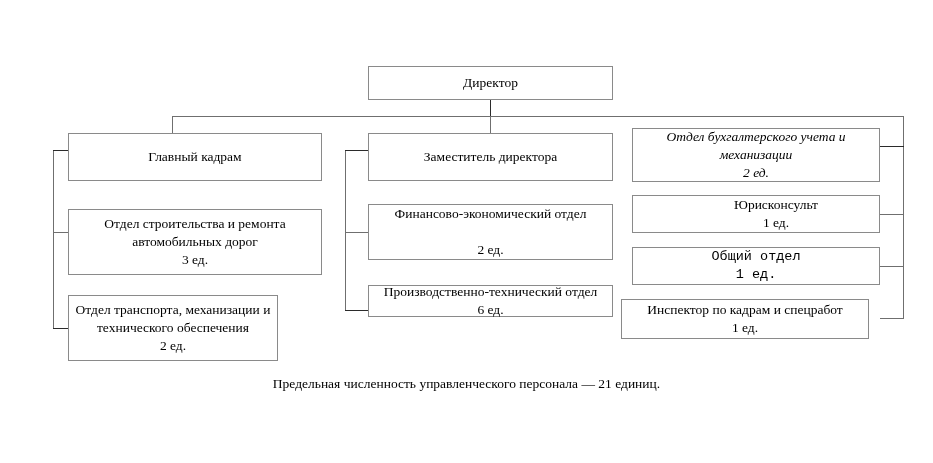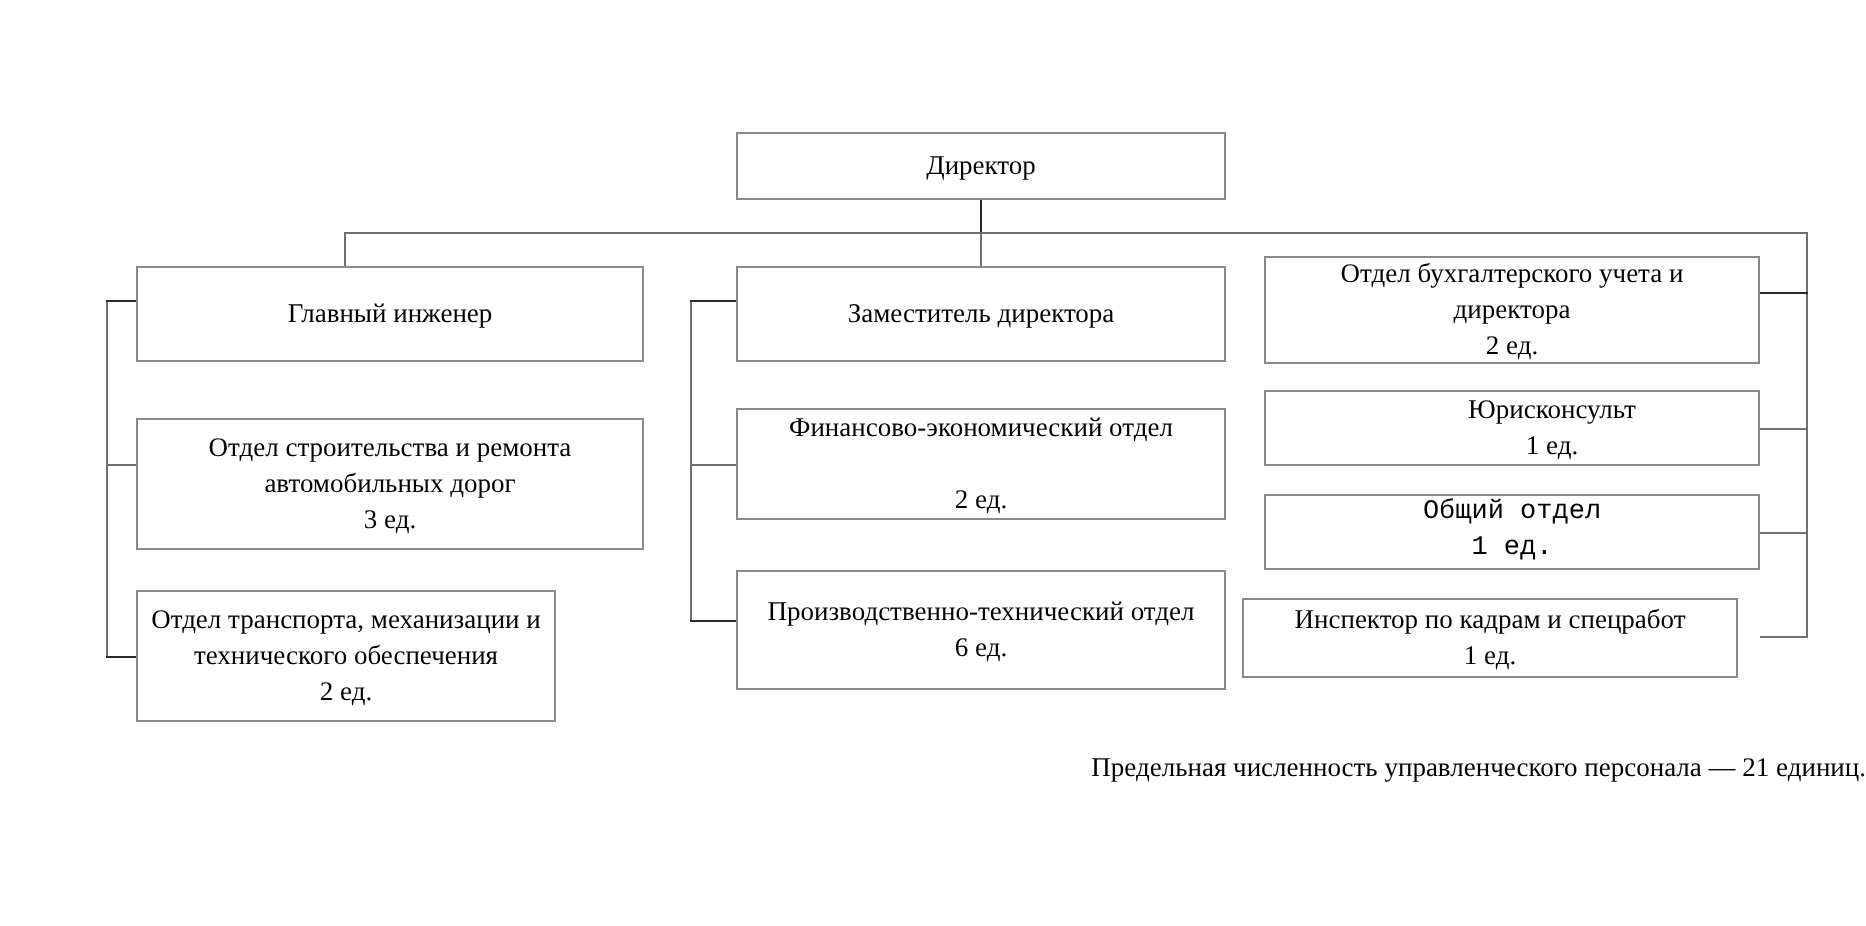--- a/index.html
+++ b/index.html
@@ -38,21 +38,21 @@
     z-index: 1;
   }
   .line.h { height: 1px; }
   .line.v { width: 1px; }
   .line.dark { background: #2b2b2b; }
   .line.h.dark { height: 1px; }
   .caption {
     position: absolute;
     left: 0;
     right: 0;
-    text-align: right;
+    text-align: center;
     color: #000000;
     font-size: 13.5px;
     z-index: 2;
   }
 </style>
 </head>
 <body>
 
 <div id="page">
 
@@ -64,21 +64,21 @@
 
   <div class="line h" style="left:172px; top:116px; width:731px; height:1px;"></div>
 
   <div class="line v" style="left:172px; top:116px; width:1px; height:17px;"></div>
 
   <div class="line v" style="left:490px; top:116px; width:1px; height:17px;"></div>
 
   <div class="line v" style="left:903px; top:116px; width:1px; height:30px;"></div>
 
   <div class="box" style="left:68px; top:133px; width:254px; height:48px;">
-    <span class="ttl">Главный инженер</span>
+    <span class="ttl">Главный кадрам</span>
   </div>
 
   <div class="box" style="left:68px; top:199px; width:254px; height:66px;margin-top:10px;">
     <span class="ttl">Отдел строительства и ремонта</span>
     <span class="ttl">автомобильных дорог</span>
     <span class="cnt">3 ед.</span>
   </div>
 
   <div class="box" style="left:68px; top:295px; width:210px; height:66px;">
     <span class="ttl">Отдел транспорта, механизации и</span>
@@ -93,33 +93,33 @@
 
   <div class="box" style="left:368px; top:133px; width:245px; height:48px;text-align:right;">
     <span class="ttl">Заместитель директора</span>
   </div>
 
   <div class="box" style="left:368px; top:204px; width:245px; height:56px;justify-content:space-between;">
     <span class="ttl">Финансово-экономический отдел</span>
     <span class="cnt">2 ед.</span>
   </div>
 
-  <div class="box" style="left:368px; top:285px; width:245px; height:60px;">
+  <div class="box" style="left:368px; top:285px; width:245px; height:32px;">
     <span class="ttl">Производственно-технический отдел</span>
     <span class="cnt">6 ед.</span>
   </div>
 
   <div class="line v" style="left:345px; top:150px; width:1px; height:160px;"></div>
   <div class="line h dark" style="left:345px; top:150px; width:24px; height:1px;"></div>
   <div class="line h" style="left:345px; top:232px; width:24px; height:1px;"></div>
   <div class="line h dark" style="left:345px; top:310px; width:24px; height:1px;"></div>
 
-  <div class="box" style="left:632px; top:128px; width:248px; height:54px;">
+  <div class="box" style="left:632px; top:128px; width:248px; height:54px;font-style:italic;">
     <span class="ttl">Отдел бухгалтерского учета и</span>
-    <span class="ttl">директора</span>
+    <span class="ttl">механизации</span>
     <span class="cnt">2 ед.</span>
   </div>
 
   <div class="box" style="left:632px; top:195px; width:248px; height:38px;padding-left:40px;">
     <span class="ttl">Юрисконсульт</span>
     <span class="cnt">1 ед.</span>
   </div>
 
   <div class="box" style="left:632px; top:247px; width:248px; height:38px;font-family:Liberation Mono, monospace;">
     <span class="ttl">Общий отдел</span>

